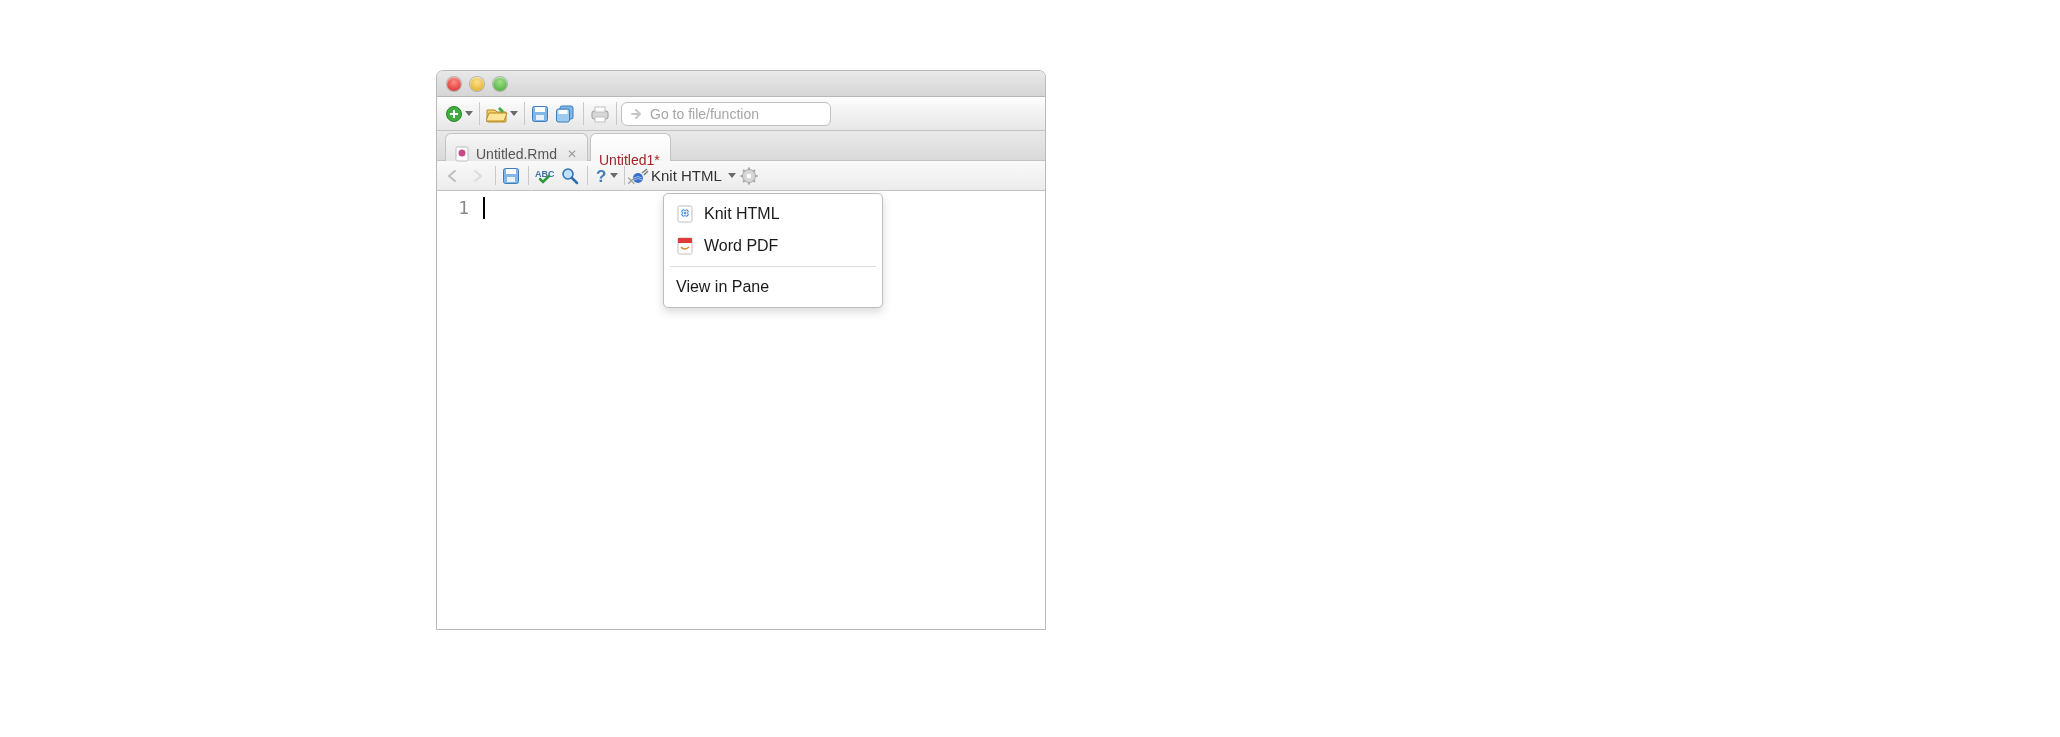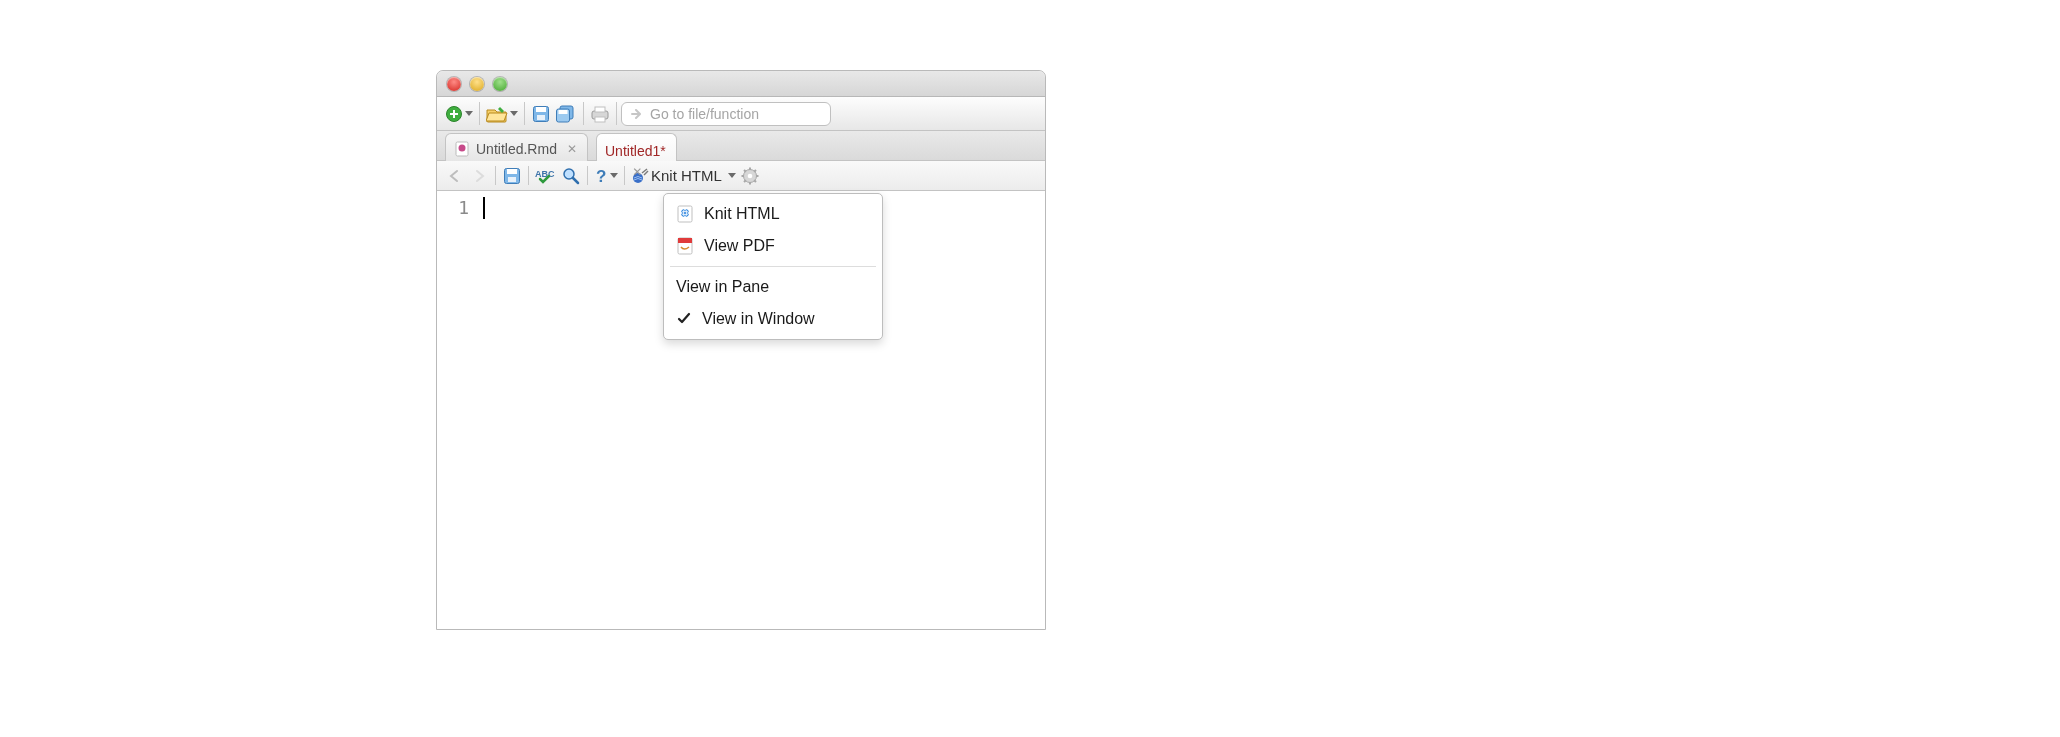--- a/index.html
+++ b/index.html
@@ -59,21 +59,21 @@
     width: 1px; align-self: stretch;
     margin: 5px 4px;
     background: #c8c8c8;
   }
   .tbutton {
     height: 24px;
     min-width: 24px;
     padding: 0 2px;
     display: flex;
     align-items: center;
-    justify-content: center;
+    justify-content: flex-start;
     border-radius: 4px;
   }
   .drop-arrow {
     width: 0; height: 0;
     border-left: 4px solid transparent;
     border-right: 4px solid transparent;
     border-top: 5px solid #6a6a6a;
     margin-left: 2px;
   }
 
@@ -99,27 +99,27 @@
     border-bottom: 1px solid #c3c3c3;
     display: flex;
     align-items: flex-end;
     padding: 0 8px;
     gap: 0;
   }
   .tab {
     display: flex;
     align-items: center;
     height: 28px;
-    padding: 3px 10px 0 8px;
+    padding: 12px 10px 0 8px;
     gap: 6px;
     background: linear-gradient(#f6f6f6, #e6e6e6);
     border: 1px solid #c3c3c3;
     border-bottom: none;
     border-radius: 6px 6px 0 0;
-    margin-right: 8px;
+    margin-right: 2px;
     font-size: 14px;
     color: #555;
     position: relative;
     top: 1px;
   }
   .tab.active {
     background: linear-gradient(#ffffff, #f6f6f6);
     color: #a02626;
     flex-direction: column;
   }
@@ -394,31 +394,23 @@
       <span>Knit HTML</span>
     </div>
     <div class="menu-item">
       <span class="micon">
         <svg width="18" height="18" viewBox="0 0 18 18">
           <rect x="2" y="1" width="14" height="16" rx="1.5" fill="#fff" stroke="#bfbfbf"></rect>
           <rect x="2" y="1" width="14" height="5" fill="#e03b3b"></rect>
           <path d="M5 10 q3 4 8 0" stroke="#d68a2e" stroke-width="1.5" fill="none"></path>
         </svg>
       </span>
-      <span>View PDF</span>
+      <span>Word PDF</span>
     </div>
 
     <div class="menu-sep"></div>
 
     <div class="menu-item noicon">
       <span>View in Pane</span>
     </div>
-    <div class="menu-item">
-      <span class="check">
-        <svg width="14" height="14" viewBox="0 0 14 14">
-            <path d="M2 7 l3 3 l7 -8" fill="none" stroke="#222" stroke-width="2.2" stroke-linecap="round" stroke-linejoin="round"></path>
-          </svg>
-      </span>
-      <span>View in Window</span>
-    </div>
   </div>
 
 </div>
 
 </body></html>

